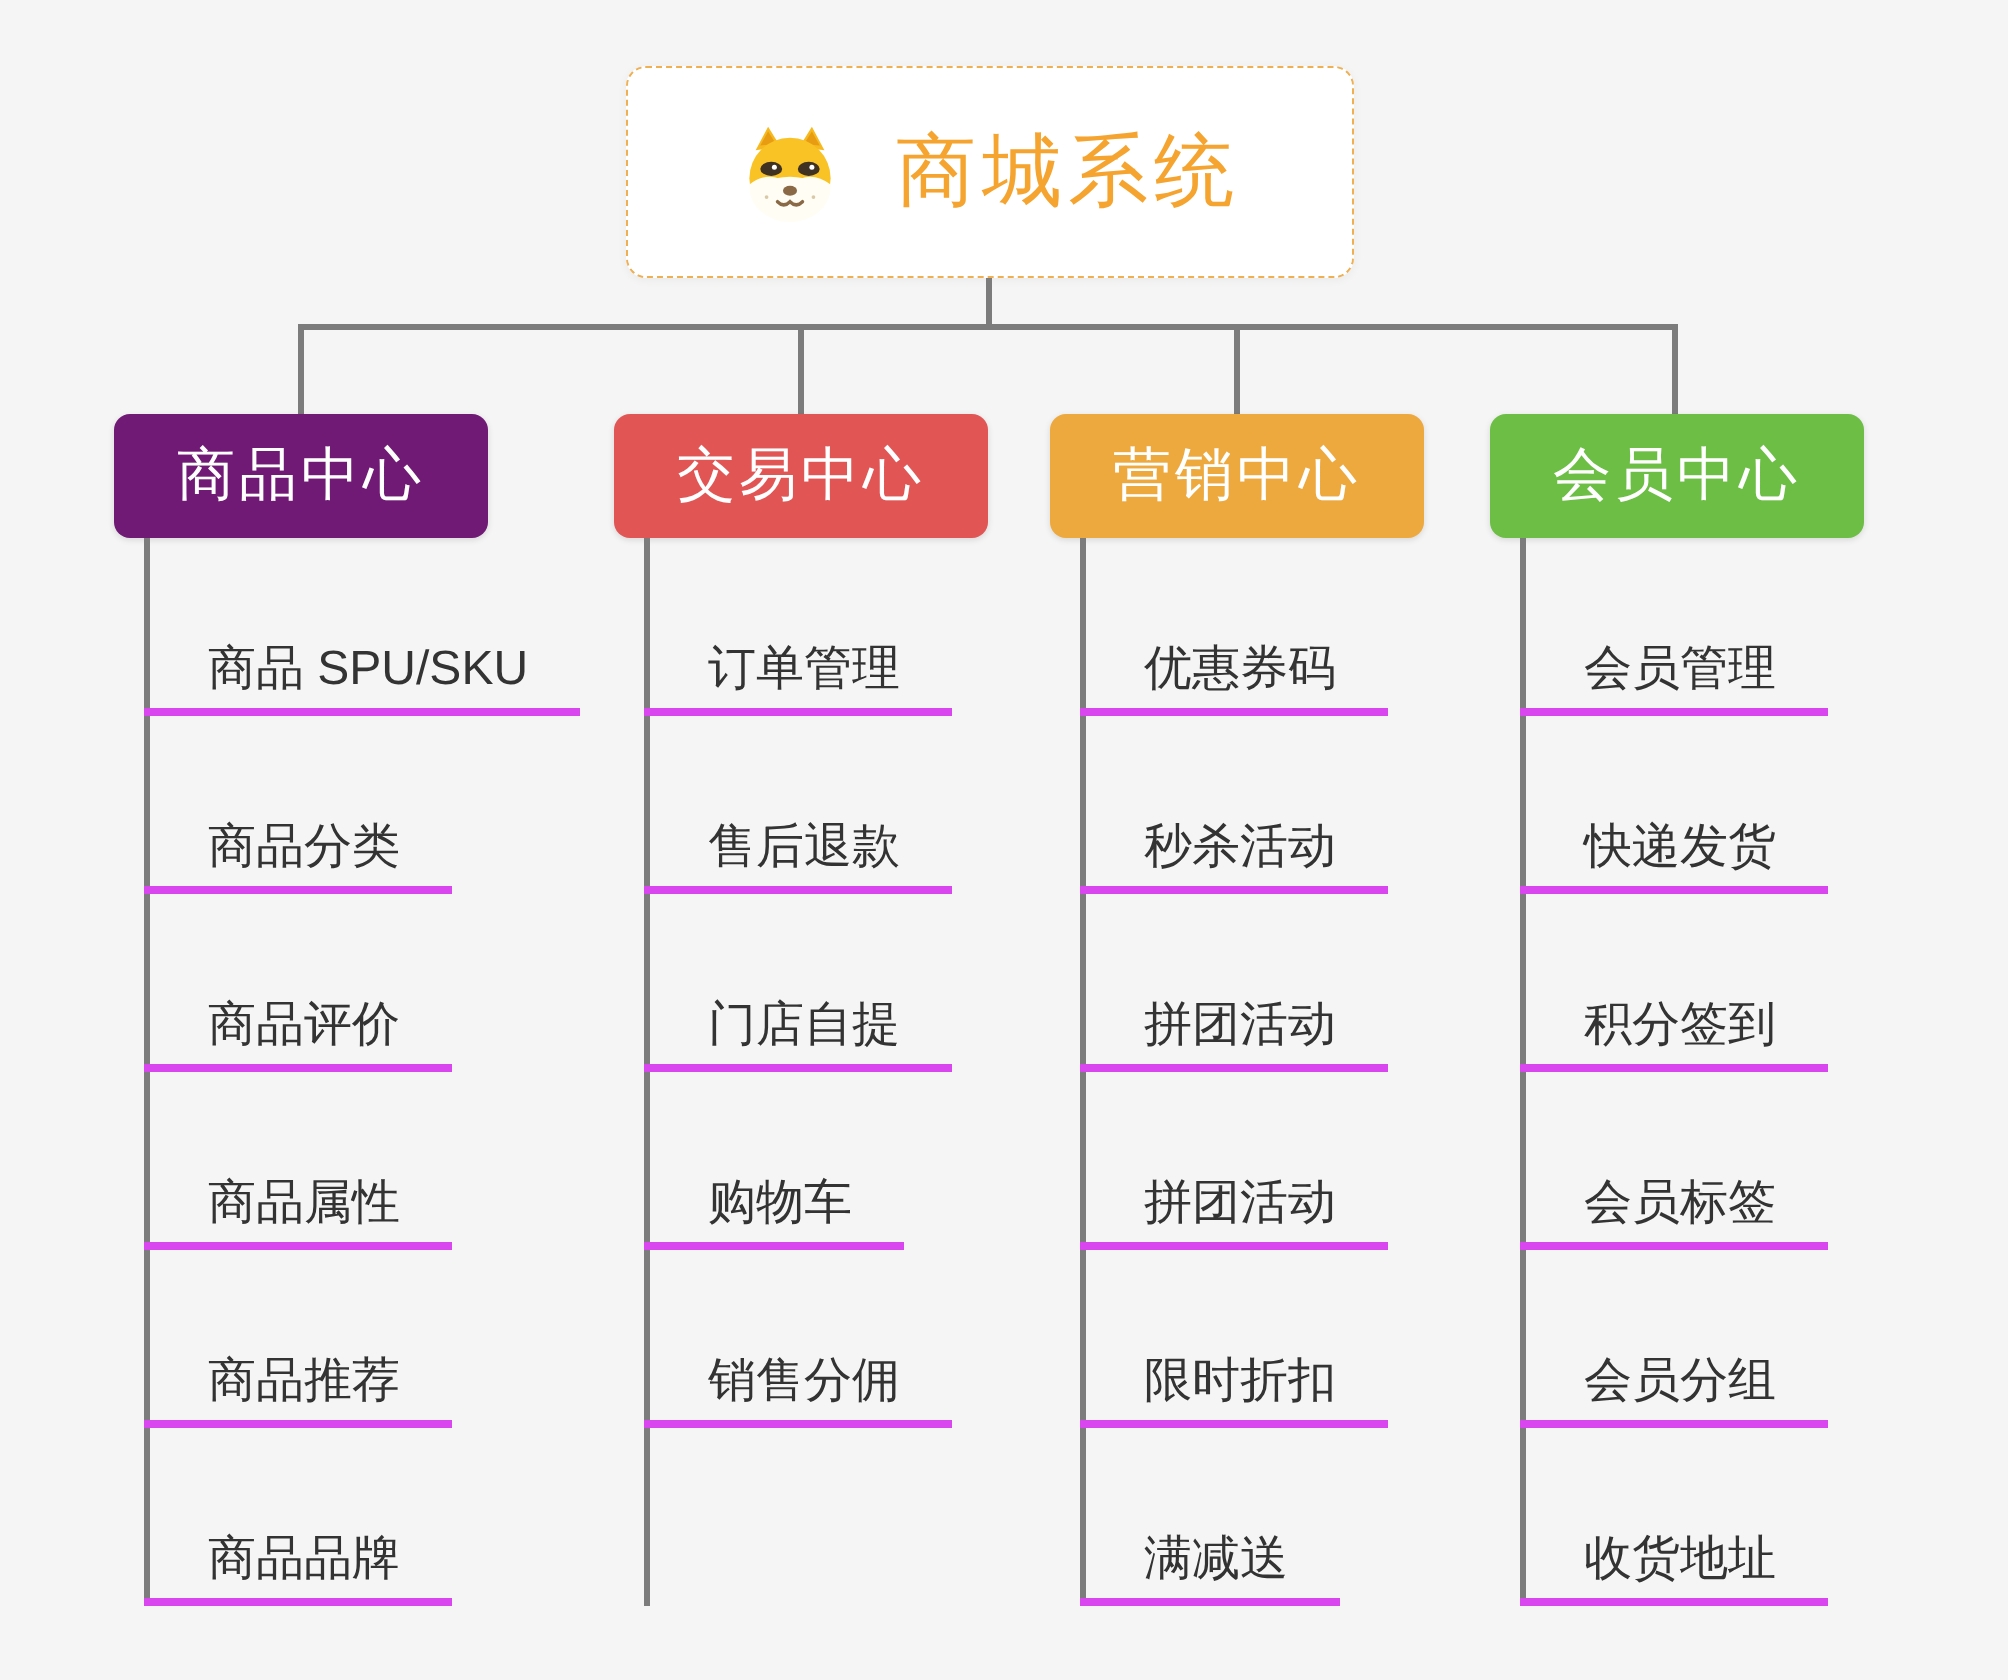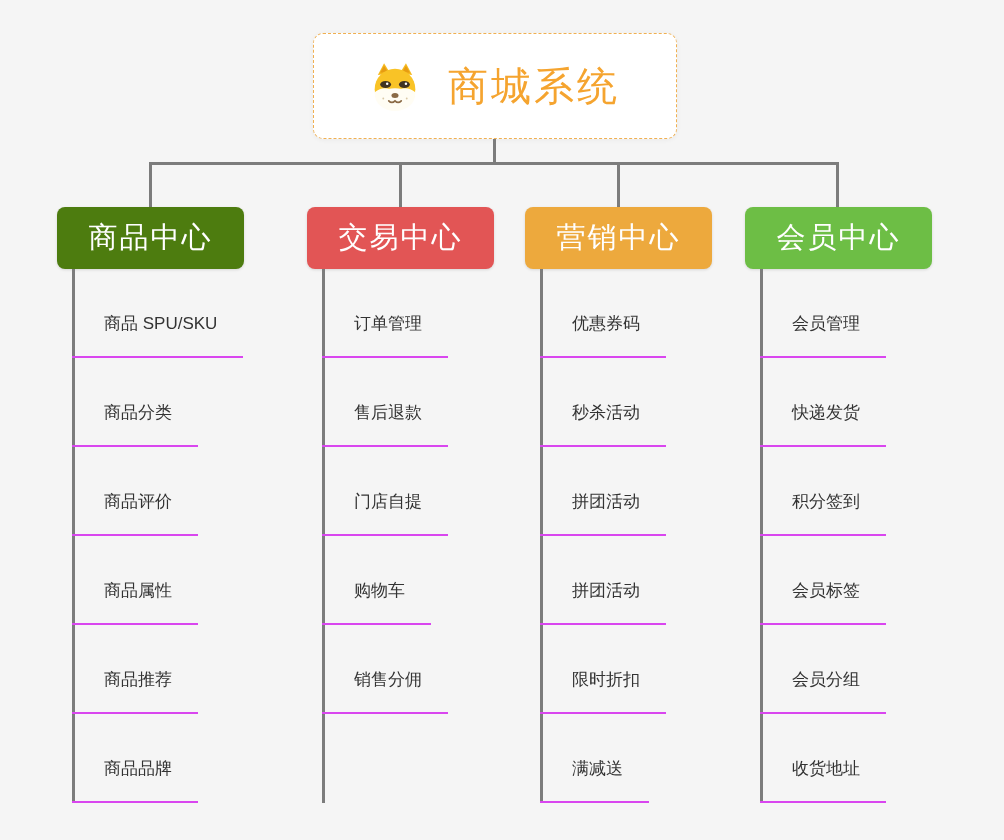--- a/index.html
+++ b/index.html
@@ -64,23 +64,23 @@
 
   .spine {
     position:absolute; left:15px; top:62px;
     width:3px; height:534px;
     background:#7c7c7c;
   }
 
   .items { position:absolute; left:15px; top:62px; }
   .item  { height:89px; display:flex; align-items:flex-end; }
   .item-label {
-    border-bottom:2px solid #d946ef;
-    padding:0 26px 22px 32px;
-    font-size:17px; color:#333333;
+    border-bottom:4px solid #d946ef;
+    padding:0 26px 4px 32px;
+    font-size:24px; color:#333333;
     white-space:nowrap;
     line-height:1.2;
     cursor:pointer;
   }
 </style>
 </head>
 <body>
 
 <div class="canvas">
 
@@ -108,21 +108,21 @@
   </div>
 
   <div class="line stem"></div>
   <div class="line bus"></div>
   <div class="line drop d0"></div>
   <div class="line drop d1"></div>
   <div class="line drop d2"></div>
   <div class="line drop d3"></div>
 
   <div class="branch b0">
-    <div class="branch-header" style="background: #4d7c0f;">商品中心</div>
+    <div class="branch-header" style="background: #701a75;">商品中心</div>
     <div class="spine"></div>
     <div class="items">
       <div class="item">
           <span class="item-label">商品 SPU/SKU</span>
         </div>
       <div class="item">
           <span class="item-label">商品分类</span>
         </div>
       <div class="item">
           <span class="item-label">商品评价</span>

